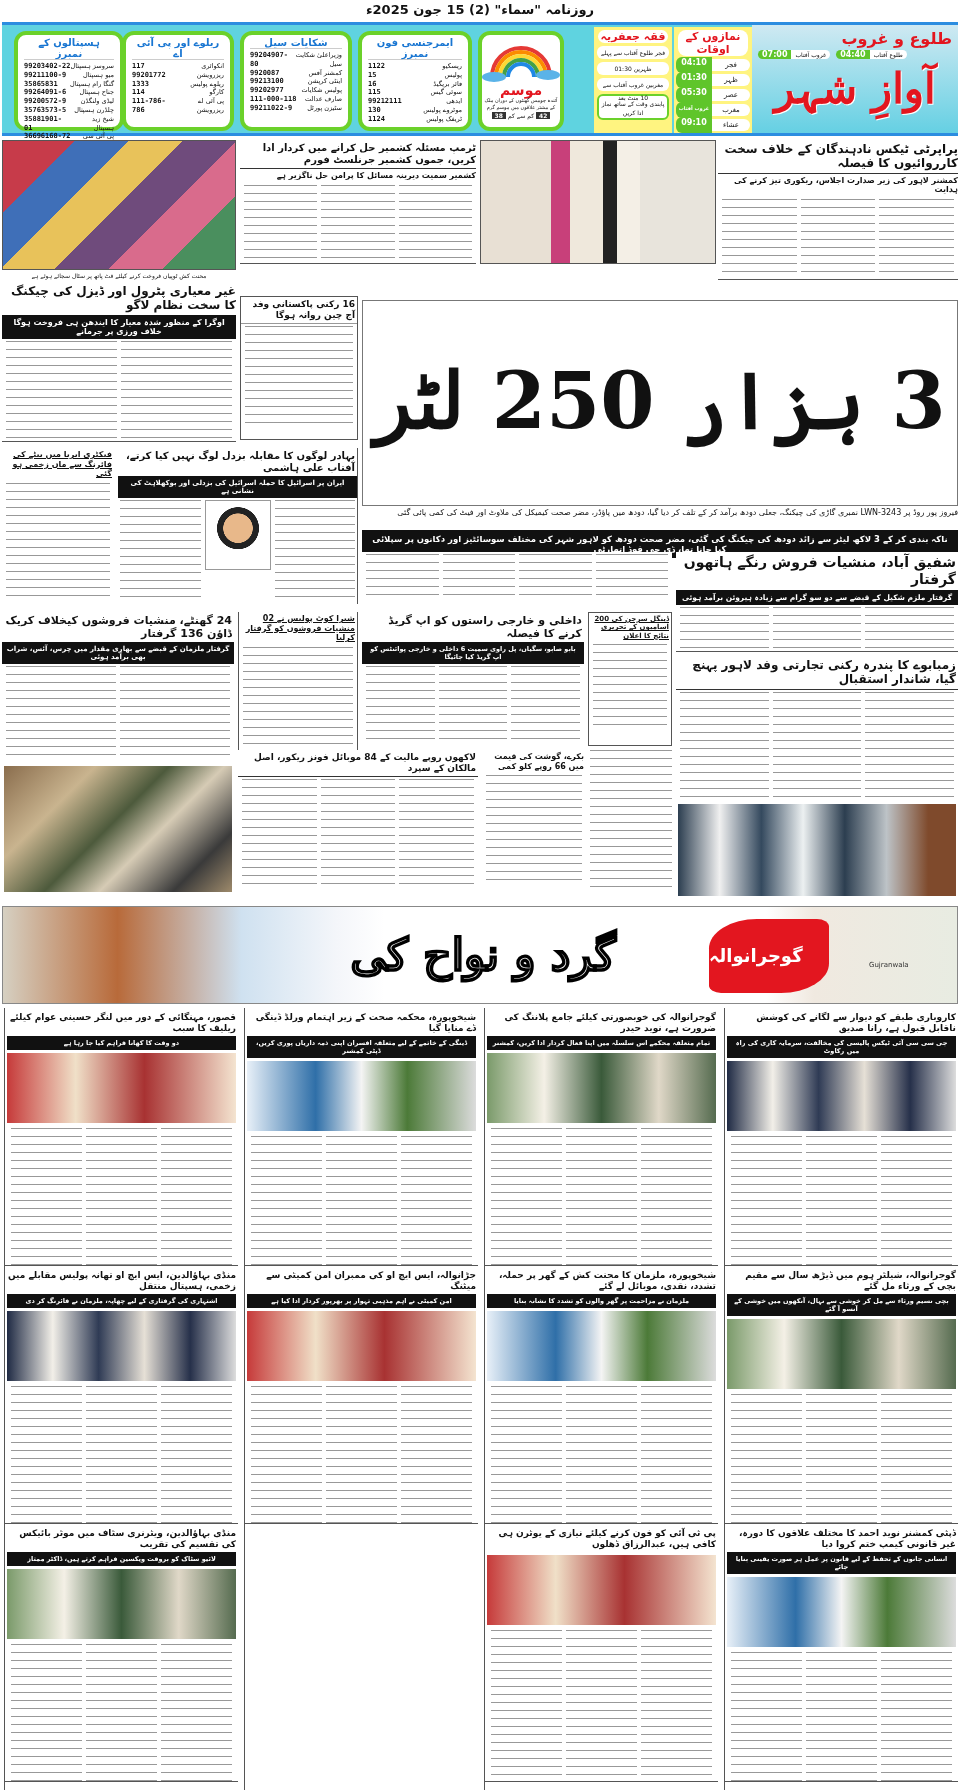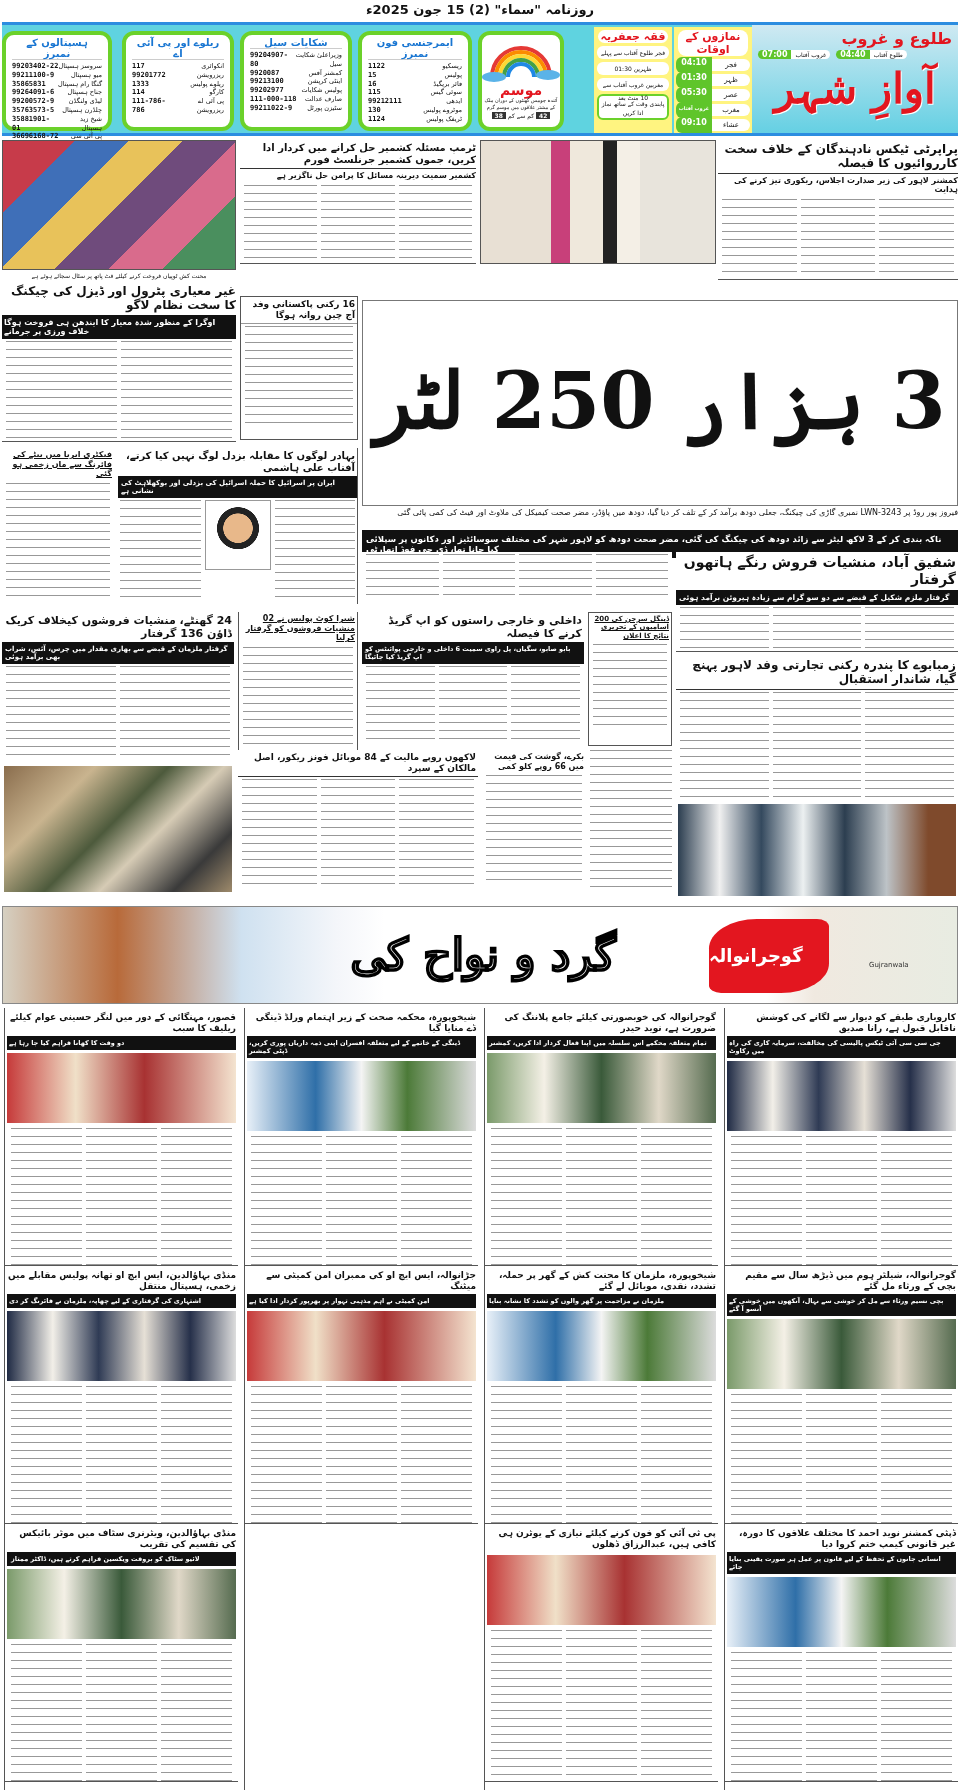--- a/index.html
+++ b/index.html
@@ -15,34 +15,34 @@
 .fiqh{position:absolute;top:2px;left:592px;width:78px;height:106px;background:#fff480}
 .namaz{position:absolute;top:2px;left:672px;width:78px;height:106px;background:#fff480}
 .mast{position:absolute;top:0;right:0;width:206px;height:108px;background:linear-gradient(180deg,#cfe9f2,#65d0e3)}
 .yh{font-size:11px;color:#e3161f;font-weight:bold;text-align:center;background:#fff;border-radius:8px;margin:3px 4px}
 .prrow{display:flex;align-items:center;margin:3px 2px;height:12px;font-size:7px}
 .prrow .lab{flex:1;background:#fff;text-align:center;border-radius:0 6px 6px 0;height:12px;line-height:12px}
 .prrow .tm{background:#5fc52a;color:#fff;font-weight:bold;width:36px;text-align:center;border-radius:6px 0 0 6px;height:16px;line-height:12px;font-size:8px;direction:ltr}
 .frow{background:#fff;margin:3px 3px;border-radius:6px;font-size:6px;text-align:center;height:13px;line-height:13px}
 .bx{position:absolute;border:1px solid #555;background:#fff;overflow:hidden}
 .hl{font-weight:bold;text-align:right;line-height:1.2}
-.black{background:#111;color:#fff;text-align:left;font-weight:bold}
+.black{background:#111;color:#fff;text-align:center;font-weight:bold}
 .photo{background:linear-gradient(135deg,#b7a79c,#7a6a62 40%,#c9b8a8 70%,#5a4a44)}
 .cols{display:flex;gap:4px;padding:2px 4px;height:100%}
 .cols>div{flex:1}
 .lines{background:repeating-linear-gradient(180deg,#444 0 1px,transparent 1px 8px);opacity:.55;height:100%}
 </style>
 </head>
 <body>
 
 <div class="topdate">روزنامہ "سماء" (2) 15 جون 2025ء</div>
 
 <div class="header">
 
-  <div class="pbox" style="left:0;width:110px">
+  <div class="pbox" style="left:12px;width:110px">
     <h4>ہسپتالوں کے نمبرز</h4>
     <div id="pb3">
         <div class="prow">
           <span>سروسز ہسپتال</span>
           <span class="num">99203402-22</span>
         </div>
         <div class="prow">
           <span>میو ہسپتال</span>
           <span class="num">99211100-9</span>
         </div>

